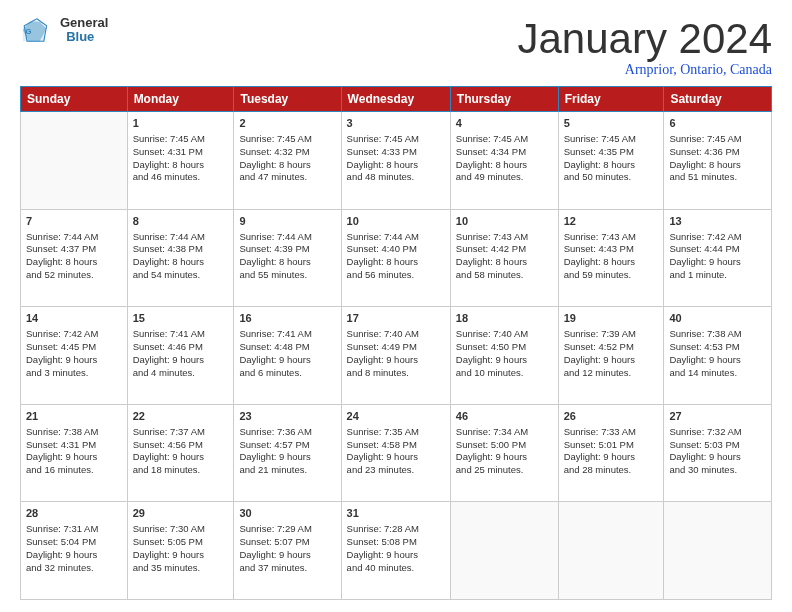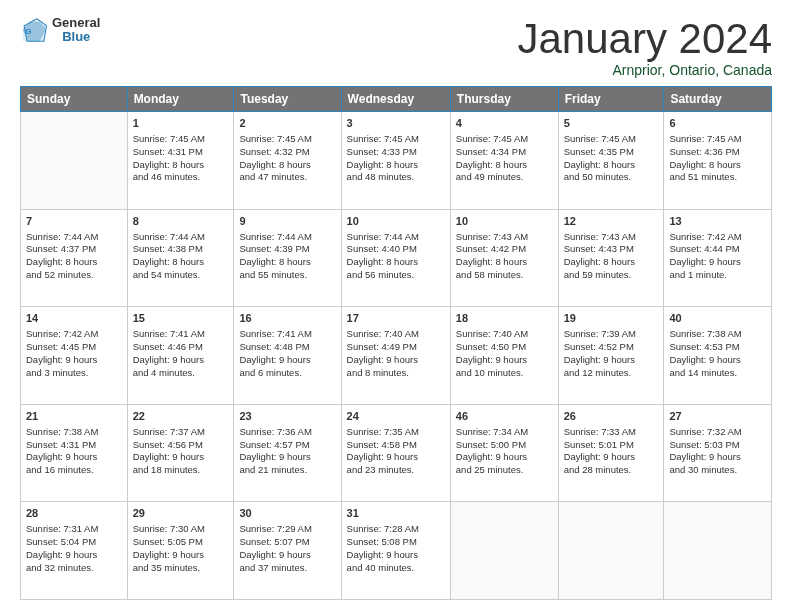--- a/index.html
+++ b/index.html
@@ -30,20 +30,21 @@
     }
     .logo-text {
       display: flex;
       flex-direction: column;
       line-height: 1.1;
     }
     .logo-general {
       font-size: 13px;
       font-weight: bold;
       color: #333;
+      margin-left: 8px;
     }
     .logo-blue {
       font-size: 13px;
       font-weight: bold;
       color: #2874A6;
       text-align: center;
     }
     .logo-icon {
       width: 28px;
       height: 28px;
@@ -53,29 +54,30 @@
     }
     .title-block h1 {
       font-size: 42px;
       font-weight: normal;
       color: #333;
       line-height: 1.1;
     }
     .title-block h2 {
       font-size: 14px;
       font-weight: normal;
-      color: #14532d;
+      color: #1d4ed8;
+      font-family: Liberation Serif, serif;
     }
     .calendar {
       width: 100%;
       border-collapse: collapse;
       flex: 1;
     }
     .calendar th {
-      background: #737373;
+      background: #b91c1c;
       color: #fff;
       font-size: 12px;
       font-weight: bold;
       text-align: left;
       padding: 5px 6px;
       border: 1px solid #2E86C1;
     }
     .calendar td {
       border: 1px solid #ccc;
       vertical-align: top;

